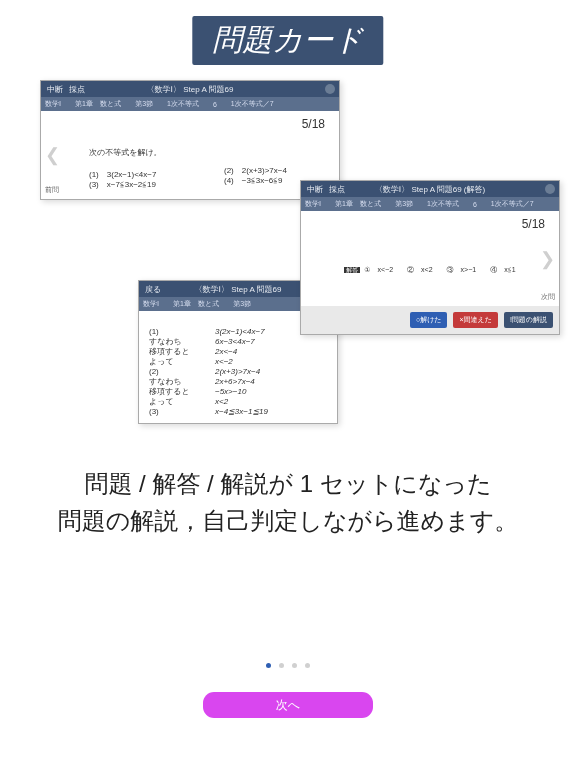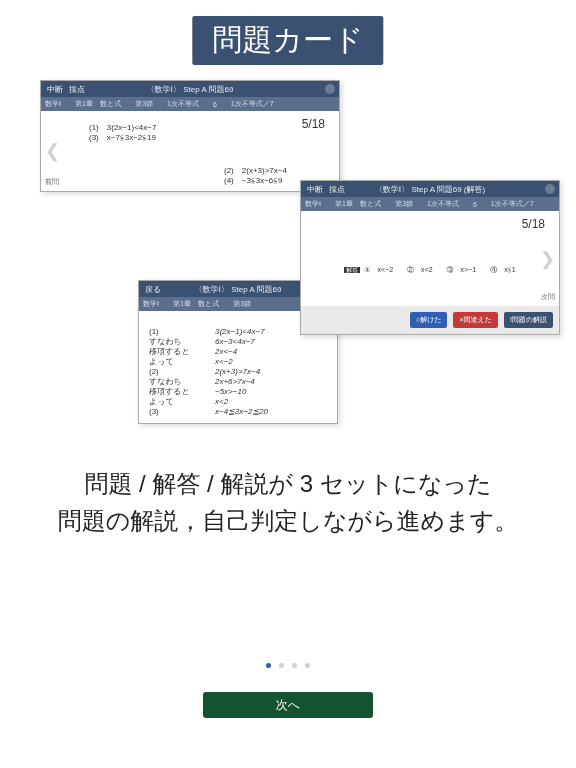--- a/index.html
+++ b/index.html
@@ -14,20 +14,21 @@
     .title-badge {
       position: absolute;
       top: 16px;
       left: 50%;
       transform: translateX(-50%);
       background: #3b5172;
       color: #fff;
       font-size: 30px;
       padding: 4px 20px;
       border-radius: 2px;
+      font-style: italic;
     }
     .cards-area {
       position: absolute;
       top: 70px;
       left: 0;
       right: 0;
       height: 380px;
     }
     
     .card {
@@ -77,21 +78,21 @@
     }
     .nav-left { left:4px;}
     .nav-right { right:4px;}
     .nav-label-left, .nav-label-right {
       position:absolute; bottom:4px;
       font-size:7px; color:#666;
     }
     .nav-label-left{ left:4px;}
     .nav-label-right{ right:4px;}
     .prompt-line { margin-top:28px; font-size:8px;}
-    .eq-list { margin-top:4px; font-size:8px; line-height:1.3; display:flex; flex-direction:column;}
+    .eq-list { margin-top:12px; font-size:8px; line-height:1.3; display:flex; flex-direction:column;}
     .right-eqs { position:absolute; top:55px; left: 175px; font-size:8px; line-height:1.3;margin-left:8px;}
 
     
     .card1 { top: 10px; left: 40px; width: 300px; }
     
     .card2 { top: 110px; left: 300px; width: 260px; z-index:5;}
     .card2 .answer-line { margin-top:46px; font-size:7px; text-align:center;}
     .card2 .answer-line .ans-label{
       background:#333; color:#fff; padding:0 2px; margin-right:4px; font-size:6px;
     }
@@ -132,24 +133,24 @@
       display:flex; gap:8px;
     }
     .dot{ width:5px; height:5px; border-radius:50%; background:#d0d0d0;}
     .dot.active{ background:#2f5fb3;}
 
     .next-btn {
       position:absolute;
       bottom: 50px;
       left:50%; transform:translateX(-50%);
       width:170px; height:26px;
-      background:#14532d;
+      background:#d946ef;
       color:#fff;
       border:none;
-      border-radius:3px;
+      border-radius:11px;
       font-size:12px;
     }
   </style>
 </head>
 <body>
 
 <div class="title-badge">問題カード</div>
 
 <div class="cards-area">
 
@@ -166,20 +167,21 @@
       <span>数学Ⅰ</span>
       <span>第1章　数と式</span>
       <span>第3節</span>
       <span>1次不等式</span>
       <span>6</span>
       <span>1次不等式／7</span>
     </div>
     <div class="card-body">
       <div class="page-count">5/18</div>
       <div class="nav-left">❮</div>
+      <div class="prompt-line" style="margin-left:30px;">次の不等式を解け。</div>
       <div class="eq-list" style="margin-left:30px;">
         <span>(1)　3(2x−1)&lt;4x−7</span>
         <span>(3)　x−7≦3x−2≦19</span>
       </div>
       <div class="right-eqs">
         <div>(2)　2(x+3)&gt;7x−4</div>
         <div>(4)　−3≦3x−6≦9</div>
       </div>
       <div class="nav-label-left">前問</div>
     </div>
@@ -241,29 +243,29 @@
           <i>x&lt;−2</i>
         <span>(2)</span>
           <i>2(x+3)&gt;7x−4</i>
         <span>すなわち</span>
           <i>2x+6&gt;7x−4</i>
         <span>移項すると</span>
           <i>−5x&gt;−10</i>
         <span>よって</span>
           <i>x&lt;2</i>
         <span>(3)</span>
-          <i>x−4≦3x−2≦20</i>
+          <i>x−4≦3x−1≦19</i>
       </div>
     </div>
   </div>
 
 </div>
 
 <div class="caption">
-  <div>問題 / 解答 / 解説が 3 セットになった</div>
+  <div>問題 / 解答 / 解説が 1 セットになった</div>
   <div>問題の解説，自己判定しながら進めます。</div>
 </div>
 
 <div class="dots">
   <div class="dot active"></div>
   <div class="dot"></div>
   <div class="dot"></div>
   <div class="dot"></div>
 </div>
 

